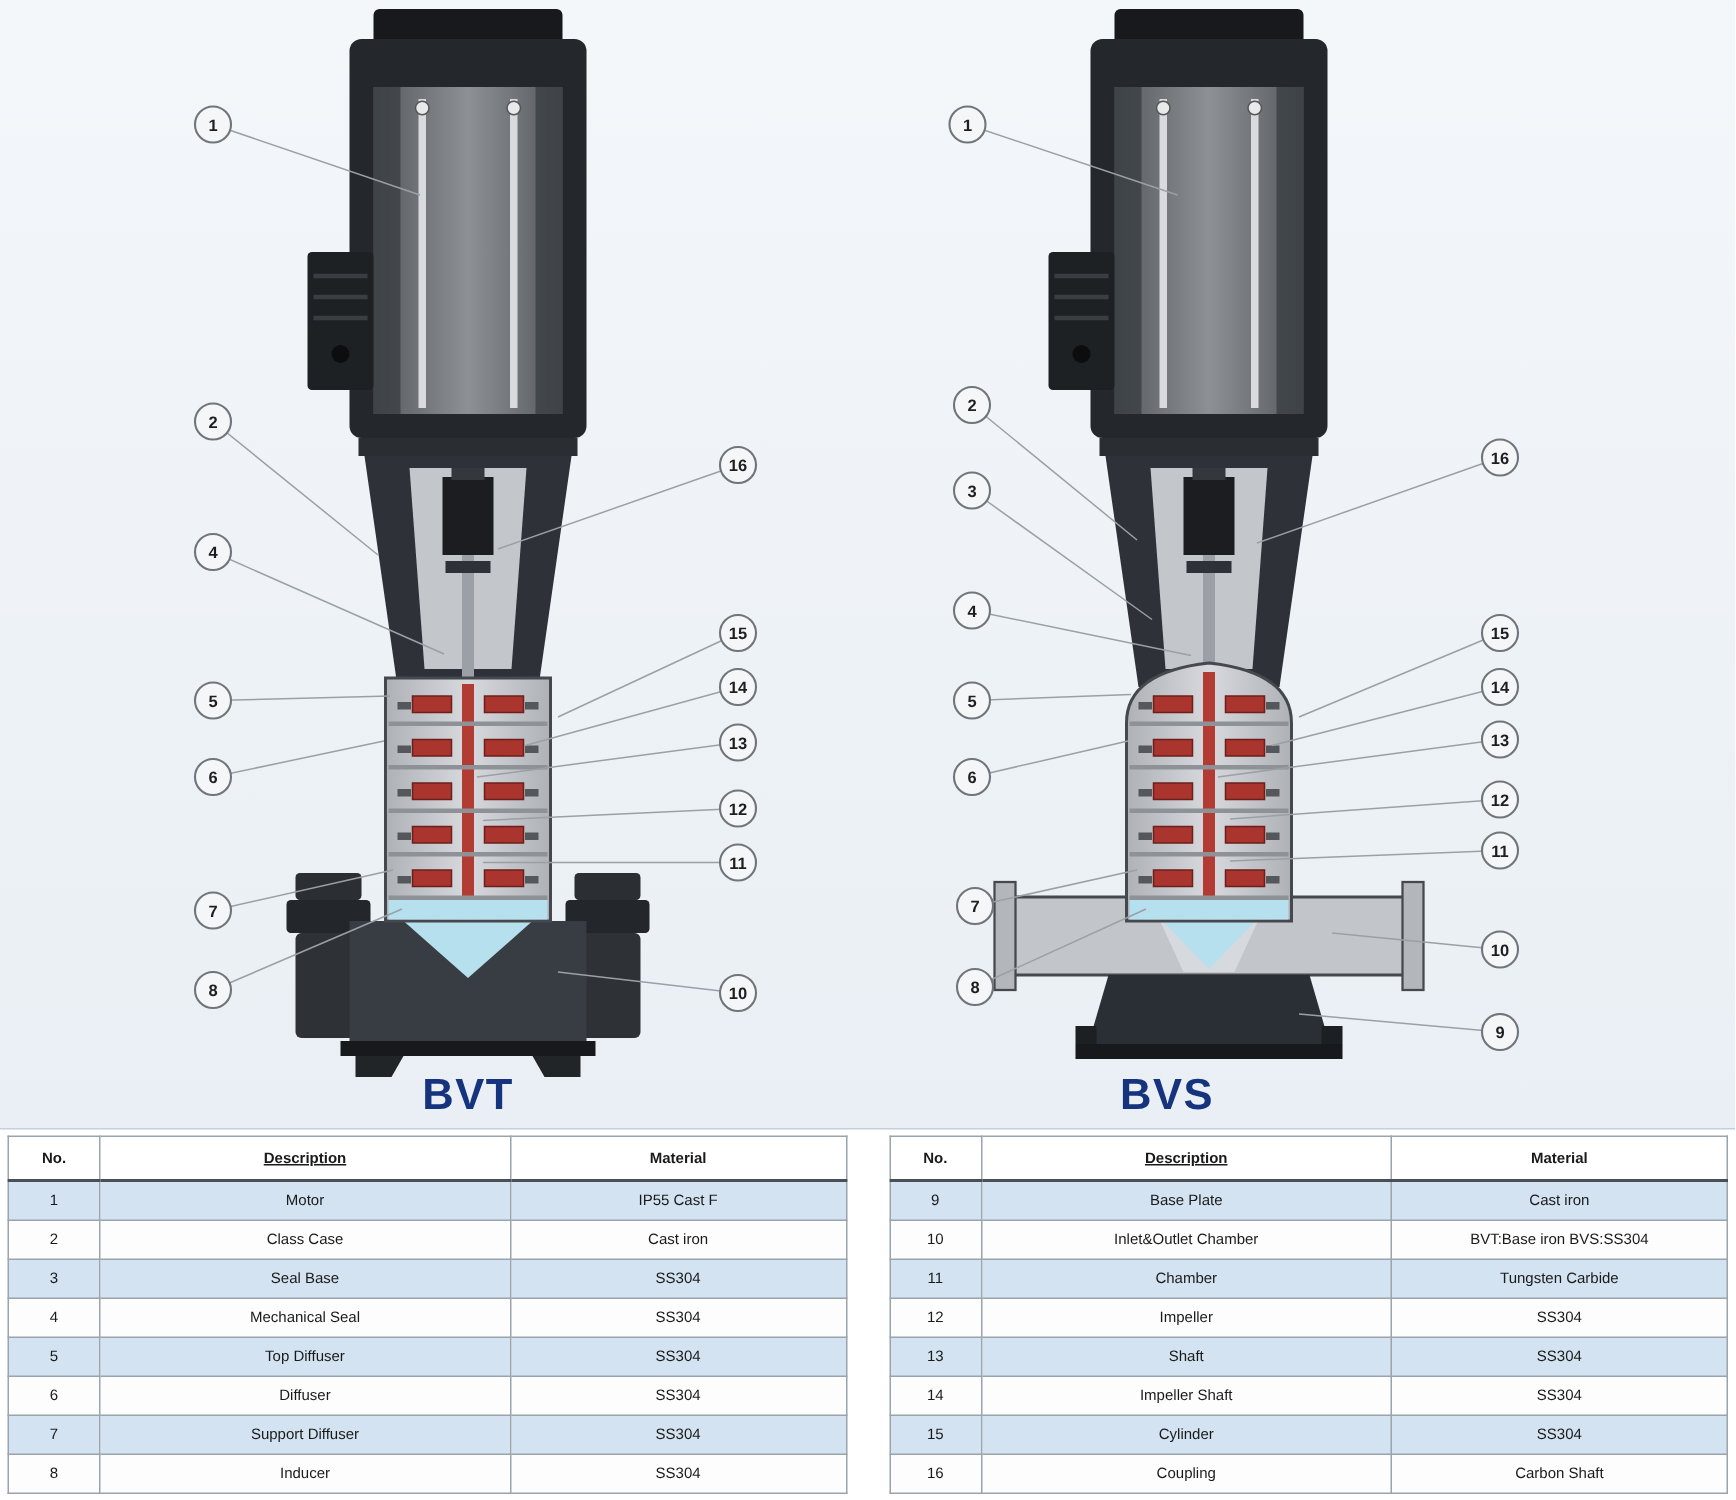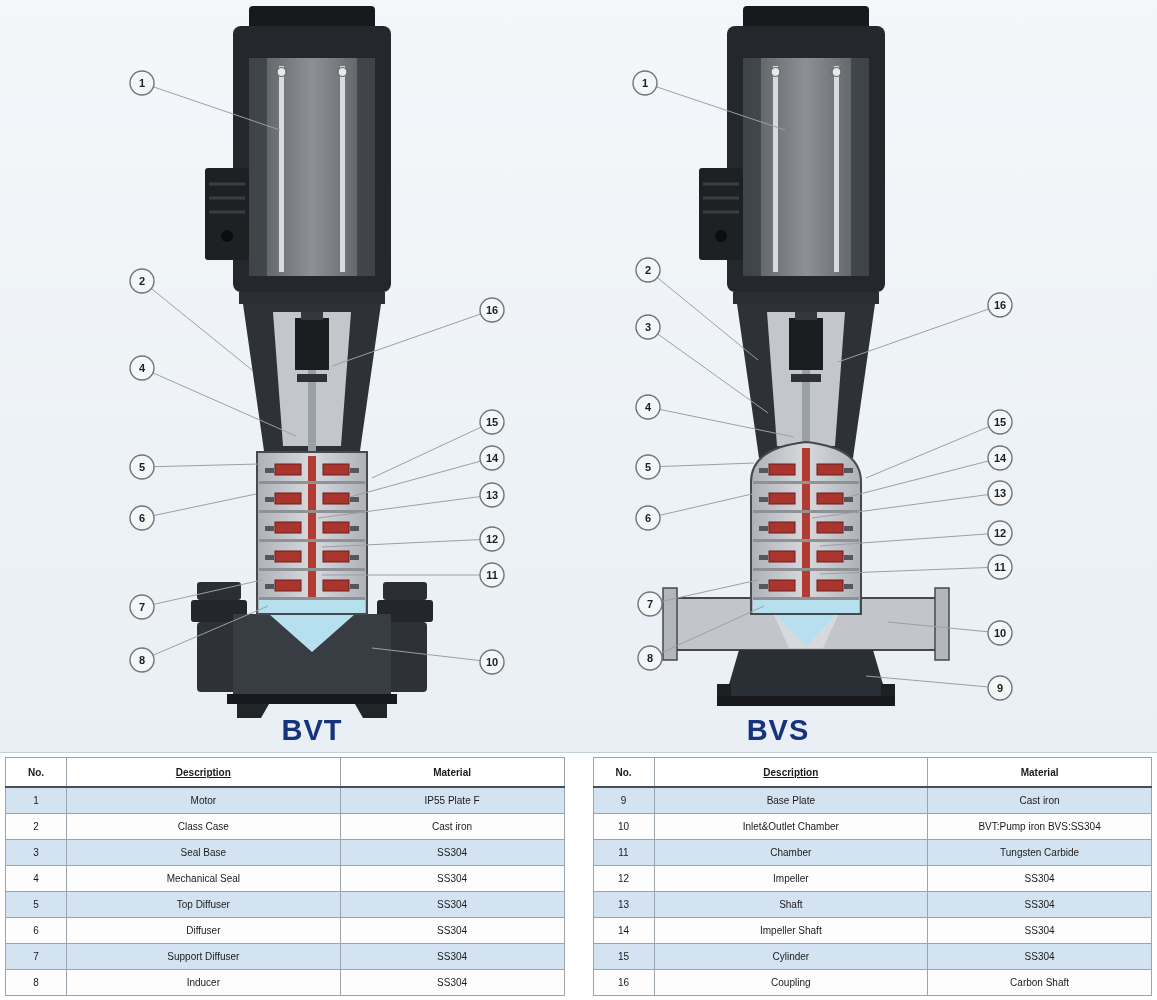--- a/index.html
+++ b/index.html
@@ -238,21 +238,21 @@
         <tr>
           <th class="col-no">No.</th>
           <th class="col-desc">Description</th>
           <th>Material</th>
         </tr>
       </thead>
       <tbody>
           <tr>
             <td>1</td>
             <td>Motor</td>
-            <td>IP55 Plate F</td>
+            <td>IP55 Cast F</td>
           </tr>
           <tr>
             <td>2</td>
             <td>Class Case</td>
             <td>Cast iron</td>
           </tr>
           <tr>
             <td>3</td>
             <td>Seal Base</td>
             <td>SS304</td>
@@ -295,21 +295,21 @@
       </thead>
       <tbody>
           <tr>
             <td>9</td>
             <td>Base Plate</td>
             <td>Cast iron</td>
           </tr>
           <tr>
             <td>10</td>
             <td>Inlet&amp;Outlet Chamber</td>
-            <td>BVT:Pump iron BVS:SS304</td>
+            <td>BVT:Base iron BVS:SS304</td>
           </tr>
           <tr>
             <td>11</td>
             <td>Chamber</td>
             <td>Tungsten Carbide</td>
           </tr>
           <tr>
             <td>12</td>
             <td>Impeller</td>
             <td>SS304</td>

